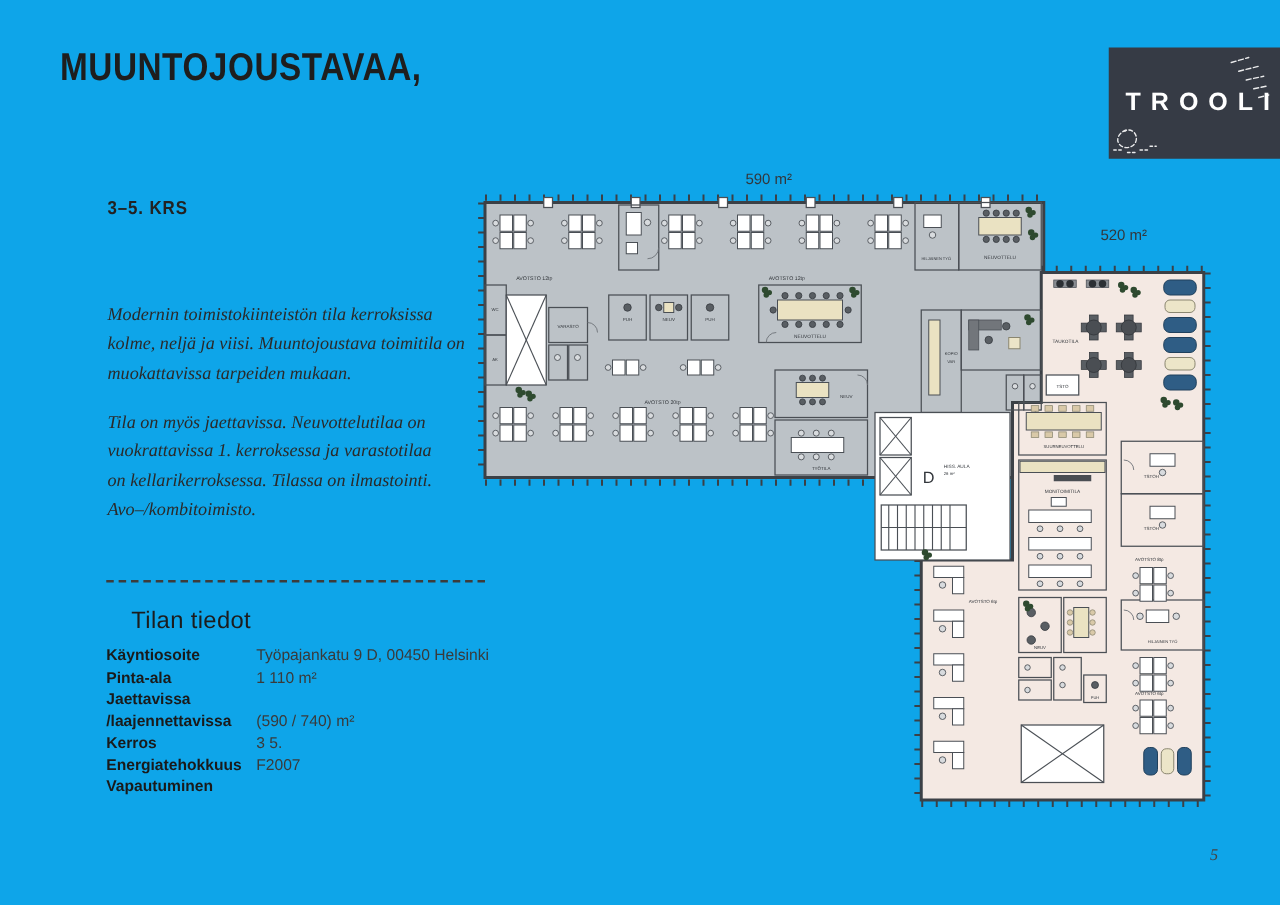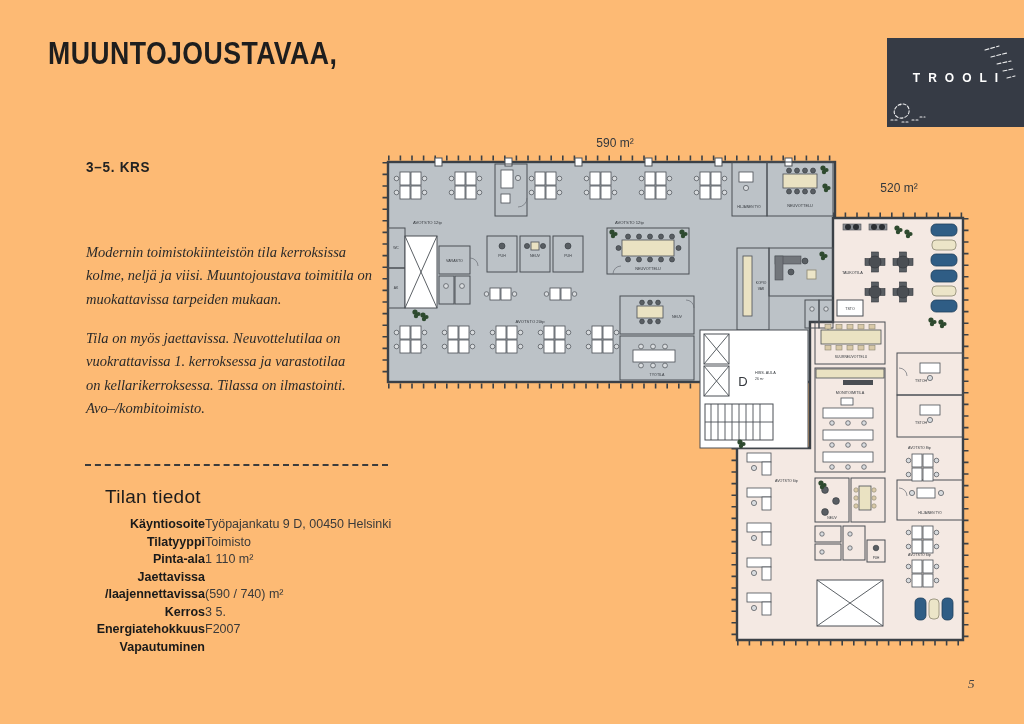--- a/index.html
+++ b/index.html
@@ -1,40 +1,40 @@
 <!DOCTYPE html>
 <html><head>
 <meta charset="utf-8">
 <style>
   html,body{margin:0;padding:0;background:#fff;}
-  .page{position:relative;width:1024px;height:724px;background:#fdba74;overflow:hidden;
+  .page{position:relative;width:1024px;height:724px;background:#0ea5e9;overflow:hidden;
         font-family:"Liberation Sans",sans-serif;color:#222;}
 
   
   .title{position:absolute;left:48px;top:36px;font-size:31px;font-weight:700;color:#1e1e1e;
          letter-spacing:.5px;transform:scaleX(.86);transform-origin:left;white-space:nowrap;}
   .subtitle{position:absolute;left:48px;top:78px;font-family:"Liberation Serif",serif;
             font-style:italic;font-size:24px;color:#222;}
   .krs{position:absolute;left:86px;top:158px;font-size:15px;font-weight:700;letter-spacing:.8px;
        transform:scaleX(.9);transform-origin:left;}
   .para{position:absolute;left:86px;width:320px;font-family:"Liberation Serif",serif;
         font-style:italic;font-size:14.5px;line-height:1.62;color:#2a2a2a;white-space:pre-line;margin-top:43px;}
   .p1{top:198px;} .p2{top:284px;}
 
   
   .logo{position:absolute;left:887px;top:38px;width:137px;height:89px;background:#363b45;}
-  .logo .word{position:absolute;left:0;right:0;top:33px;text-align:center;color:#fff;
-        font-size:12px;font-weight:700;letter-spacing:8px;padding-left:8px;}
+  .logo .word{position:absolute;left:0;right:0;top:33px;text-align:right;color:#fff;
+        font-size:20px;font-weight:700;letter-spacing:8px;padding-left:8px;}
   .logo svg{position:absolute;left:0;top:0;}
 
   
   .divider{position:absolute;left:85px;top:464px;width:303px;border-top:2px dashed #3c3c3c;}
   .d-head{position:absolute;left:85px;top:486px;font-size:19px;letter-spacing:.3px;color:#1c1c1c;margin-left:20px;}
   .d-table{position:absolute;left:85px;top:516px;width:330px;font-size:12.5px;}
-  .d-row{display:flex;align-items:flex-end;line-height:17.5px;text-align:right;}
+  .d-row{display:flex;align-items:flex-end;line-height:17.5px;}
   .d-row .lab{width:120px;font-weight:700;color:#1a1a1a;white-space:pre-line;flex:none;}
   .d-row .val{color:#3a3a3a;white-space:pre-line;}
 
   .pageno{position:absolute;left:968px;top:676px;font-family:"Liberation Serif",serif;
           font-style:italic;font-size:13px;color:#444;}
 
   
   .plan{position:absolute;left:375px;top:128px;width:612px;height:534px;}
   .plan svg{width:100%;height:100%;}
   .desk{fill:#ffffff;stroke:#4a4f55;stroke-width:.8;}
@@ -80,24 +80,20 @@
 on kellarikerroksessa. Tilassa on ilmastointi.
 Avo–/kombitoimisto.</div>
 
   <div class="divider"></div>
   <div class="d-head">Tilan tiedot</div>
 
   <div class="d-table">
     <div class="d-row">
       <span class="lab">Käyntiosoite</span>
       <span class="val">Työpajankatu 9 D, 00450 Helsinki</span>
-    </div>
-    <div class="d-row">
-      <span class="lab">Tilatyyppi</span>
-      <span class="val">Toimisto</span>
     </div>
     <div class="d-row">
       <span class="lab">Pinta-ala</span>
       <span class="val">1 110 m²</span>
     </div>
     <div class="d-row">
       <span class="lab">Jaettavissa
 /laajennettavissa</span>
       <span class="val">(590 / 740) m²</span>
     </div>

